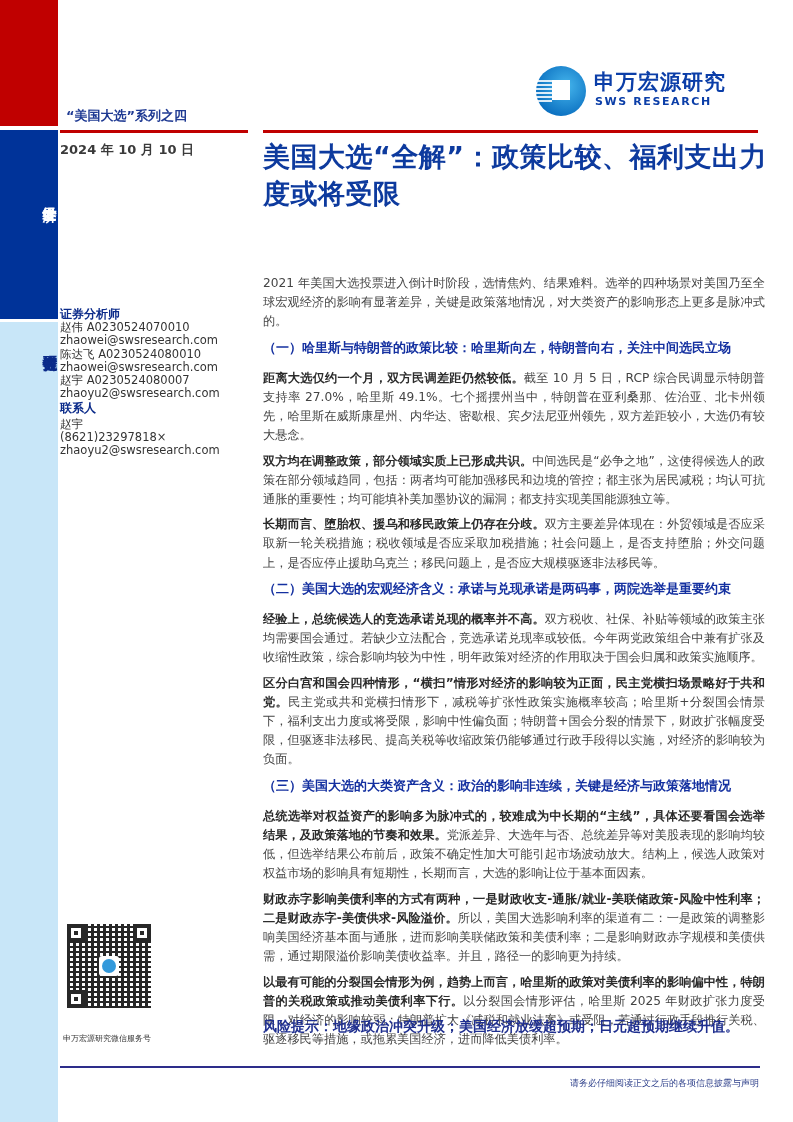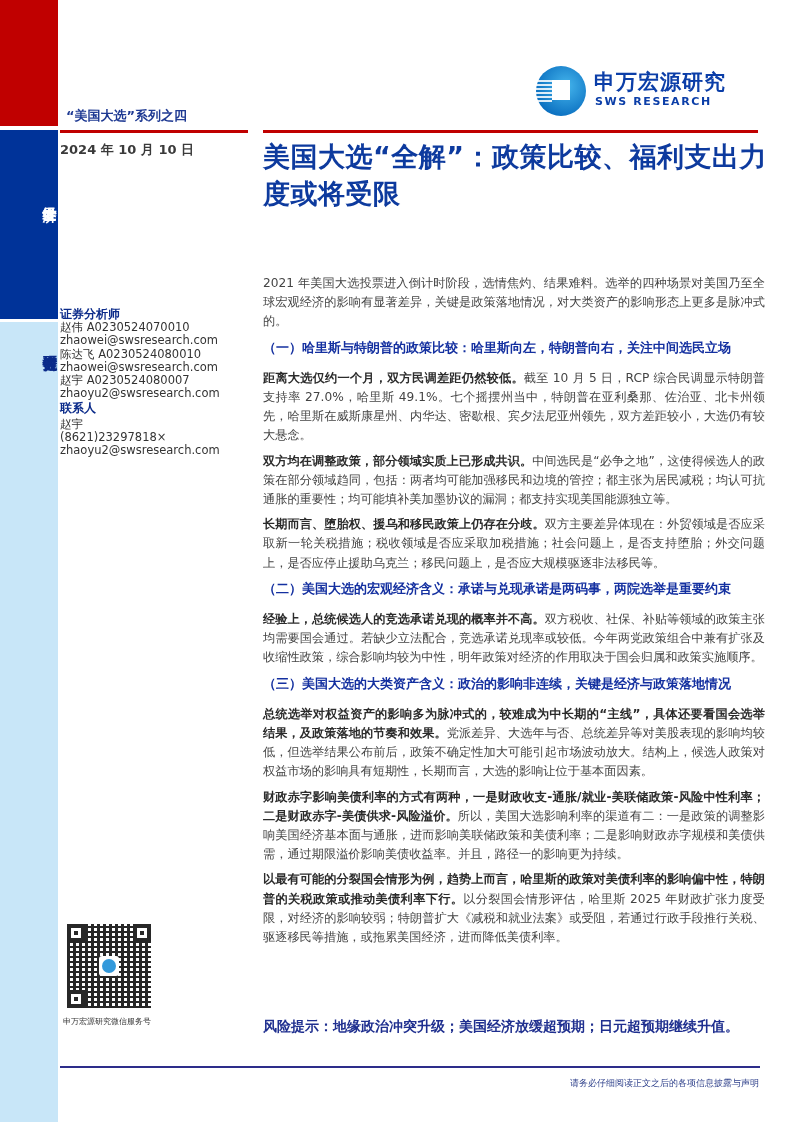--- a/index.html
+++ b/index.html
@@ -57,21 +57,21 @@
   .qr { width: 84px; height: 84px; margin-left: 4px; position: relative;
     background:
       repeating-linear-gradient(90deg, #111 0 3px, transparent 3px 6px),
       repeating-linear-gradient(0deg, #111 0 2px, transparent 2px 5px);
     opacity: .9;
   }
   .qr .finder { position: absolute; width: 18px; height: 18px; border: 4px solid #111; background: #fff; box-sizing: border-box; }
   .qr .finder::after { content: ""; position: absolute; left: 3px; top: 3px; width: 4px; height: 4px; background: #111; }
   .qr .center { position: absolute; left: 32px; top: 32px; width: 20px; height: 20px; background: #fff; border-radius: 3px; }
   .qr .center::after { content: ""; position: absolute; left: 3px; top: 3px; width: 14px; height: 14px; border-radius: 50%; background: #1e8fd8; }
-  .qr-caption { font-size: 8px; color: #333; margin-top: 8px; white-space: nowrap; }
+  .qr-caption { font-size: 8px; color: #333; margin-top: 25px; white-space: nowrap; }
 
   
   .body { left: 263px; top: 274px; width: 502px; font-size: 12.2px; line-height: 19.2px; color: #444; }
   .body p { margin: 0 0 6px 0; text-align: justify; }
   .body p b { color: #2b2b2b; }
   .body .sec { color: #1430a0; font-weight: bold; font-size: 13px; margin: 2px 0 12px 0; white-space: nowrap; }
   .risk { left: 263px; top: 1018px; font-size: 14px; font-weight: bold; color: #1f2f8f; white-space: nowrap; }
 
   .rule-bottom { left: 60px; top: 1066px; width: 700px; height: 2px; background: #2d2d8a; }
   .disclaimer { right: 34px; top: 1077px; font-size: 9px; color: #2d3f8a; white-space: nowrap; }
@@ -132,20 +132,21 @@
 <div class="abs body">
   <p>2021 年美国大选投票进入倒计时阶段，选情焦灼、结果难料。选举的四种场景对美国乃至全球宏观经济的影响有显著差异，关键是政策落地情况，对大类资产的影响形态上更多是脉冲式的。</p>
 
   <div class="sec">（一）哈里斯与特朗普的政策比较：哈里斯向左，特朗普向右，关注中间选民立场</div>
   <p><b>距离大选仅约一个月，双方民调差距仍然较低。</b><span>截至 10 月 5 日，RCP 综合民调显示特朗普支持率 27.0%，哈里斯 49.1%。七个摇摆州当中，特朗普在亚利桑那、佐治亚、北卡州领先，哈里斯在威斯康星州、内华达、密歇根、宾夕法尼亚州领先，双方差距较小，大选仍有较大悬念。</span></p>
   <p><b>双方均在调整政策，部分领域实质上已形成共识。</b><span>中间选民是“必争之地”，这使得候选人的政策在部分领域趋同，包括：两者均可能加强移民和边境的管控；都主张为居民减税；均认可抗通胀的重要性；均可能填补美加墨协议的漏洞；都支持实现美国能源独立等。</span></p>
   <p><b>长期而言、堕胎权、援乌和移民政策上仍存在分歧。</b><span>双方主要差异体现在：外贸领域是否应采取新一轮关税措施；税收领域是否应采取加税措施；社会问题上，是否支持堕胎；外交问题上，是否应停止援助乌克兰；移民问题上，是否应大规模驱逐非法移民等。</span></p>
 
   <div class="sec">（二）美国大选的宏观经济含义：承诺与兑现承诺是两码事，两院选举是重要约束</div>
   <p><b>经验上，总统候选人的竞选承诺兑现的概率并不高。</b><span>双方税收、社保、补贴等领域的政策主张均需要国会通过。若缺少立法配合，竞选承诺兑现率或较低。今年两党政策组合中兼有扩张及收缩性政策，综合影响均较为中性，明年政策对经济的作用取决于国会归属和政策实施顺序。</span></p>
+  <p><b>区分白宫和国会四种情形，“横扫”情形对经济的影响较为正面，民主党横扫场景略好于共和党。</b><span>民主党或共和党横扫情形下，减税等扩张性政策实施概率较高；哈里斯+分裂国会情景下，福利支出力度或将受限，影响中性偏负面；特朗普+国会分裂的情景下，财政扩张幅度受限，但驱逐非法移民、提高关税等收缩政策仍能够通过行政手段得以实施，对经济的影响较为负面。</span></p>
 
   <div class="sec">（三）美国大选的大类资产含义：政治的影响非连续，关键是经济与政策落地情况</div>
   <p><b>总统选举对权益资产的影响多为脉冲式的，较难成为中长期的“主线”，具体还要看国会选举结果，及政策落地的节奏和效果。</b><span>党派差异、大选年与否、总统差异等对美股表现的影响均较低，但选举结果公布前后，政策不确定性加大可能引起市场波动放大。结构上，候选人政策对权益市场的影响具有短期性，长期而言，大选的影响让位于基本面因素。</span></p>
   <p><b>财政赤字影响美债利率的方式有两种，一是财政收支-通胀/就业-美联储政策-风险中性利率；二是财政赤字-美债供求-风险溢价。</b><span>所以，美国大选影响利率的渠道有二：一是政策的调整影响美国经济基本面与通胀，进而影响美联储政策和美债利率；二是影响财政赤字规模和美债供需，通过期限溢价影响美债收益率。并且，路径一的影响更为持续。</span></p>
   <p><b>以最有可能的分裂国会情形为例，趋势上而言，哈里斯的政策对美债利率的影响偏中性，特朗普的关税政策或推动美债利率下行。</b><span>以分裂国会情形评估，哈里斯 2025 年财政扩张力度受限，对经济的影响较弱；特朗普扩大《减税和就业法案》或受阻，若通过行政手段推行关税、驱逐移民等措施，或拖累美国经济，进而降低美债利率。</span></p>
 </div>
 
 <div class="abs risk">风险提示：地缘政治冲突升级；美国经济放缓超预期；日元超预期继续升值。</div>
 
 <div class="abs rule-bottom"></div>

